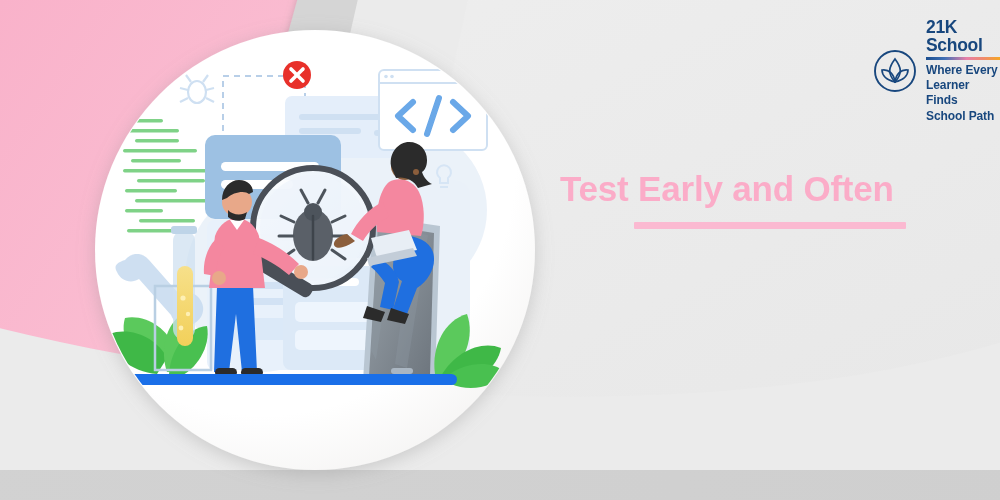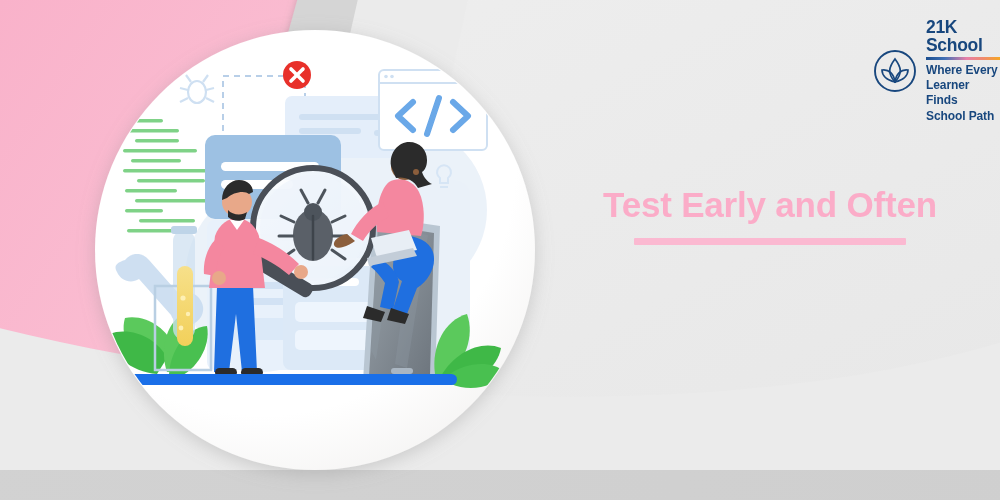--- a/index.html
+++ b/index.html
@@ -8,22 +8,21 @@
     font-family:"Liberation Sans", sans-serif;
     background:#ececec;
     overflow:hidden;
     position:relative;
   }
   #stage { position:absolute; inset:0; width:1000px; height:500px; overflow:hidden; }
   .layer { position:absolute; inset:0; }
 
   
   .text-panel {
-    position:absolute; left:560px; top:186px; width:420px;
-    text-align:center;
+    position:absolute; left:560px; top:170px; width:420px;
   }
   .headline {
     font-size:35px; font-weight:bold; color:#fbacc8;
     letter-spacing:-0.2px; line-height:1.1;
     white-space:nowrap;
   }
   .headline-rule {
     width:272px; height:7px; background:#fbb9d1;
     margin:13px auto 0 auto; border-radius:1px;
   }

